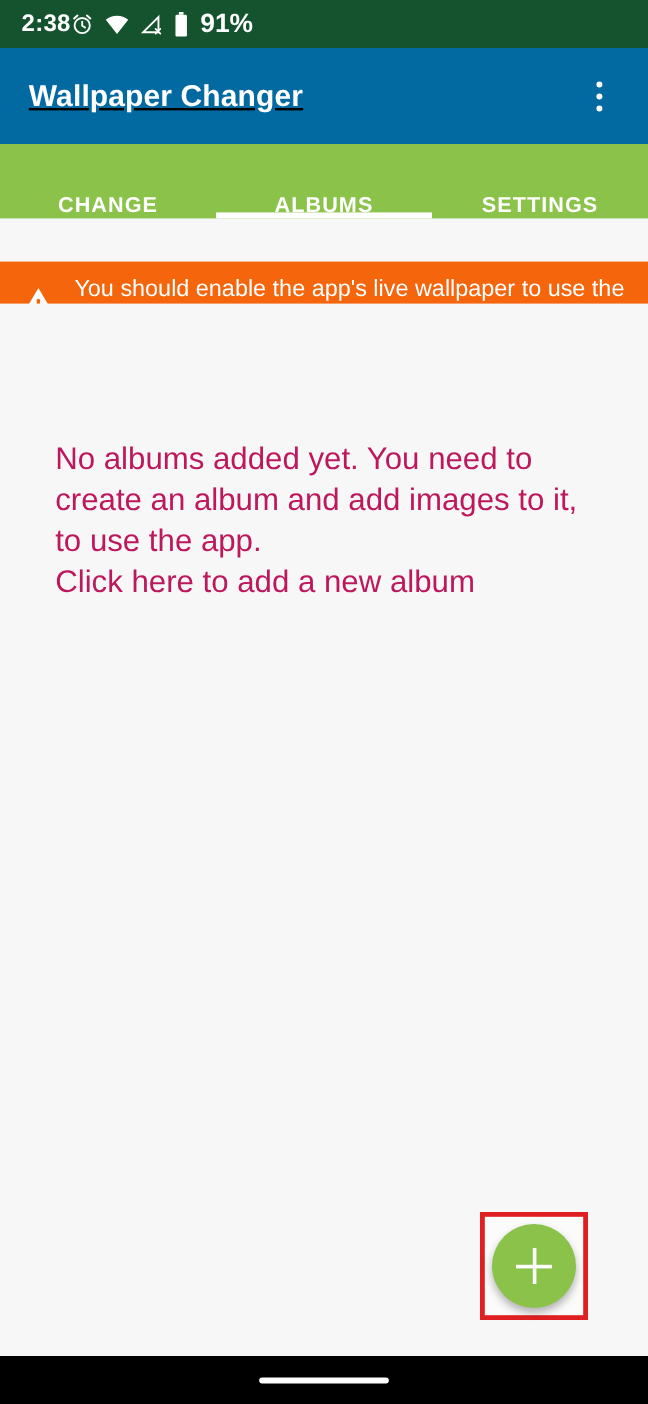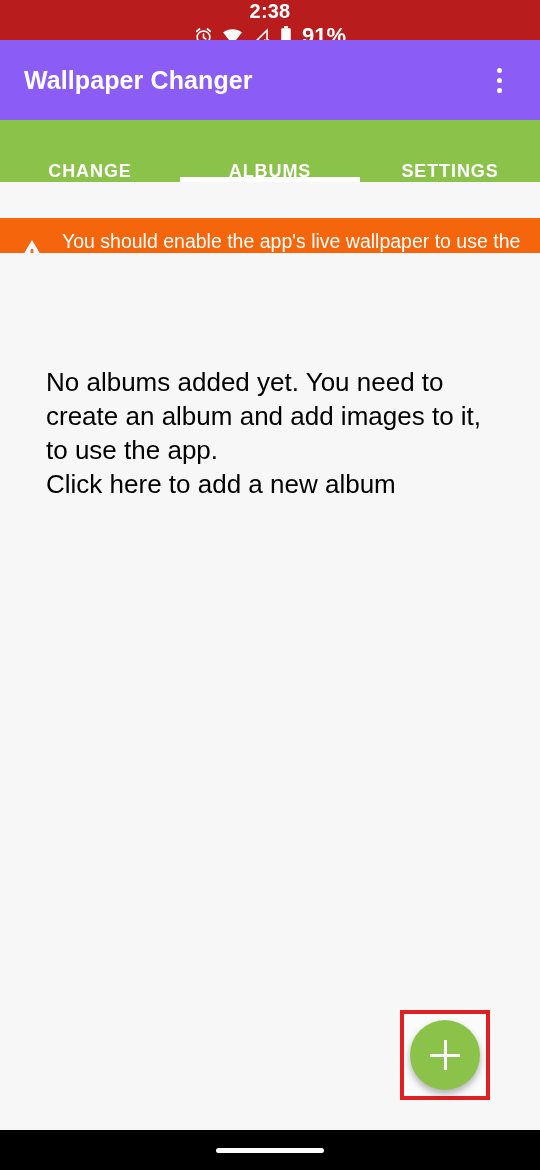--- a/index.html
+++ b/index.html
@@ -17,26 +17,25 @@
     height: 1170px;
     overflow: hidden;
     background: #f7f7f7;
   }
 
   
   #status-bar {
     position: absolute;
     left: 0; top: 0;
     width: 540px; height: 40px;
-    background: #b91c1c;
+    background: #14532d;
     display: flex;
     align-items: center;
     padding: 0 18px;
     box-sizing: border-box;
-    flex-direction: column;
   }
   #status-clock {
     color: #ffffff;
     font-size: 20px;
     font-weight: bold;
     letter-spacing: 0.2px;
   }
   #status-icons {
     display: flex;
     align-items: center;
@@ -48,26 +47,27 @@
     font-size: 22px;
     font-weight: bold;
     margin-left: 1px;
   }
 
   
   #app-bar {
     position: absolute;
     left: 0; top: 40px;
     width: 540px; height: 80px;
-    background: #8b5cf6;
+    background: #0369a1;
     display: flex;
     align-items: center;
     justify-content: space-between;
     padding: 0 24px;
     box-sizing: border-box;
+    text-decoration: underline;
   }
   #app-title {
     color: #ffffff;
     font-size: 25px;
     font-weight: bold;
     letter-spacing: 0.1px;
   }
   #overflow-menu {
     width: 34px; height: 44px;
     display: flex;
@@ -145,21 +145,21 @@
     left: 0; top: 253px;
     width: 540px;
     height: 877px;
     background: #f7f7f7;
   }
   #empty-state {
     position: absolute;
     left: 46px;
     top: 112px;
     width: 450px;
-    color: #000000;
+    color: #be185d;
     font-size: 26px;
     line-height: 34px;
     cursor: pointer;
   }
   #empty-state .line2 { display: block; }
 
   
   #fab-highlight {
     position: absolute;
     left: 400px;

